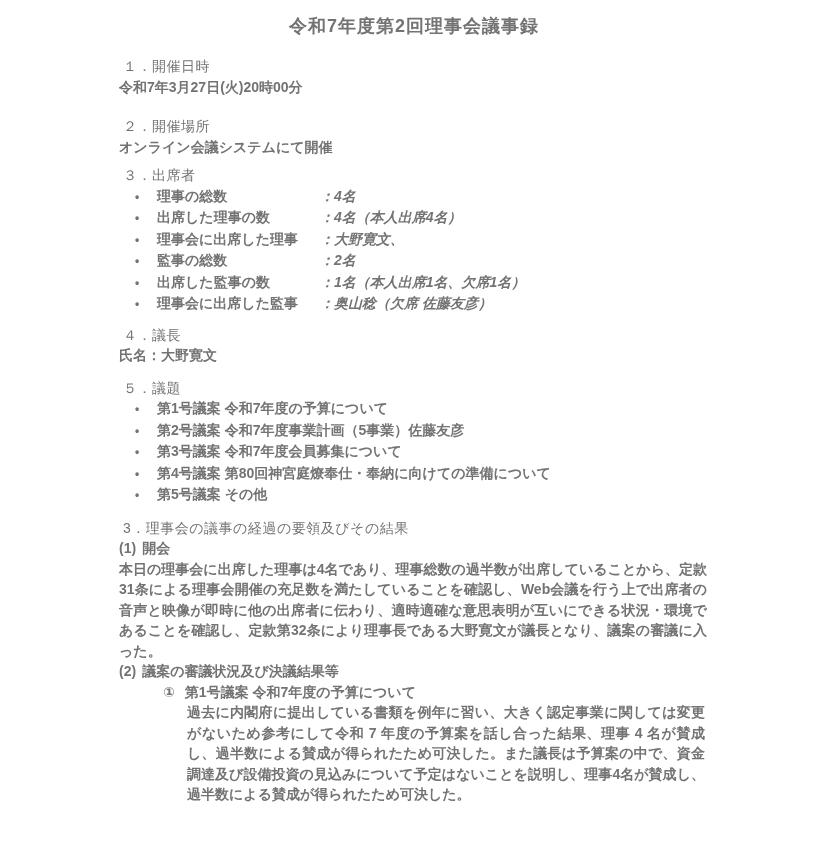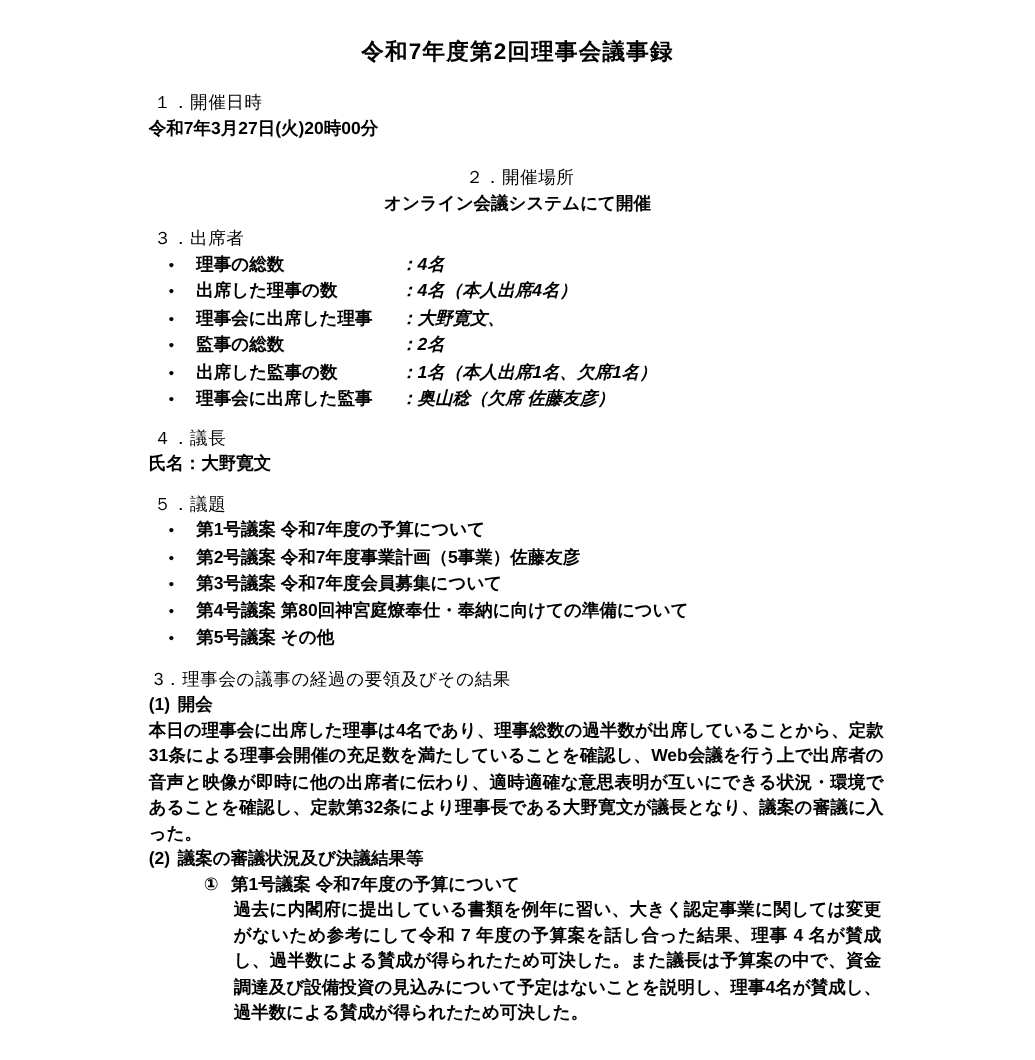--- a/index.html
+++ b/index.html
@@ -7,41 +7,41 @@
     padding: 0;
     background: #ffffff;
     width: 828px;
     height: 848px;
     overflow: hidden;
   }
   .doc {
     box-sizing: border-box;
     width: 828px;
     height: 848px;
-    padding: 29px 119px 0 119px;
+    padding: 14px 119px 0 119px;
     font-family: "Liberation Sans", "DejaVu Sans", sans-serif;
     font-size: 14px;
     line-height: 20.5px;
-    color: #000000;
+    color: #737373;
     font-weight: 600;
   }
   .title {
     text-align: center;
     font-size: 18px;
     line-height: 24px;
     font-weight: 700;
     letter-spacing: 1px;
   }
   .sec-h {
     font-weight: 400;
     margin-left: 4px;
     letter-spacing: 0.5px;
   }
   .s1 { margin-top: 18px; }
-  .s2 { margin-top: 19px; text-align: center; }
+  .s2 { margin-top: 19px; }
   .s3 { margin-top: 8px; }
   .s4 { margin-top: 10px; }
   .s5 { margin-top: 12px; }
   .s6 { margin-top: 12px; }
   .url-line {
     font-family: "DejaVu Sans Mono", "Liberation Mono", monospace;
     font-size: 12px;
     font-weight: 600;
     white-space: nowrap;
     letter-spacing: 0;

